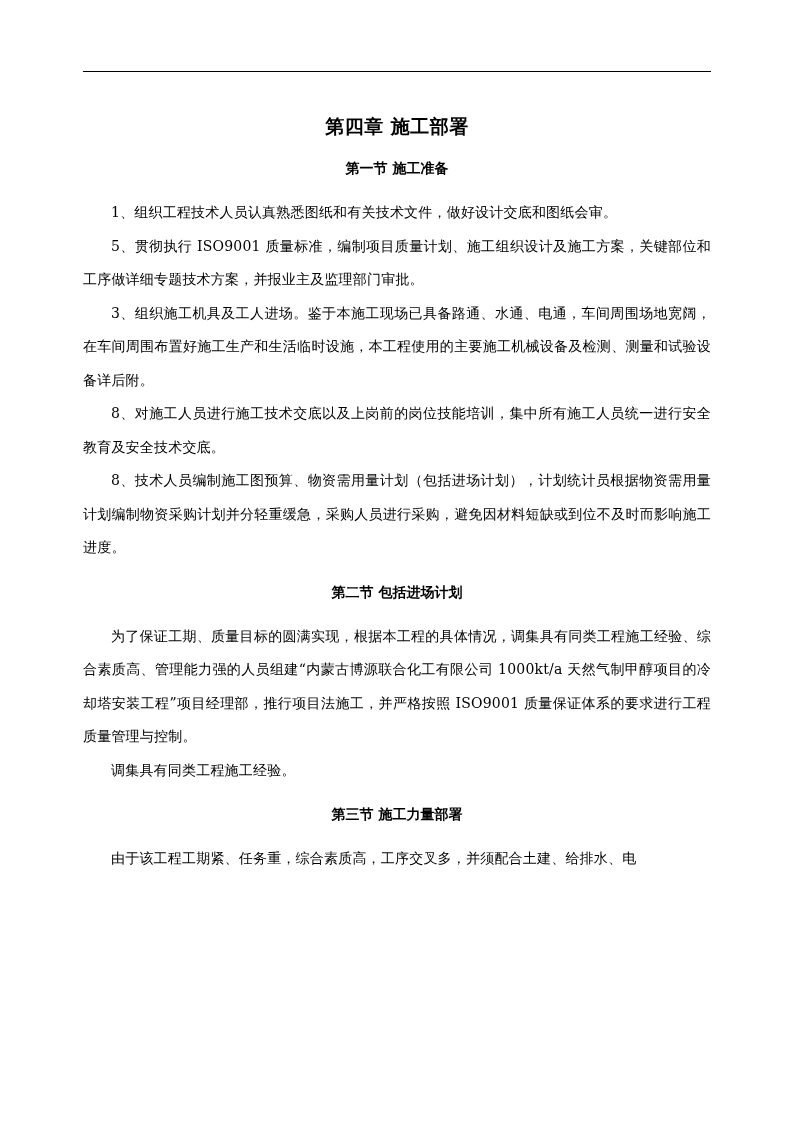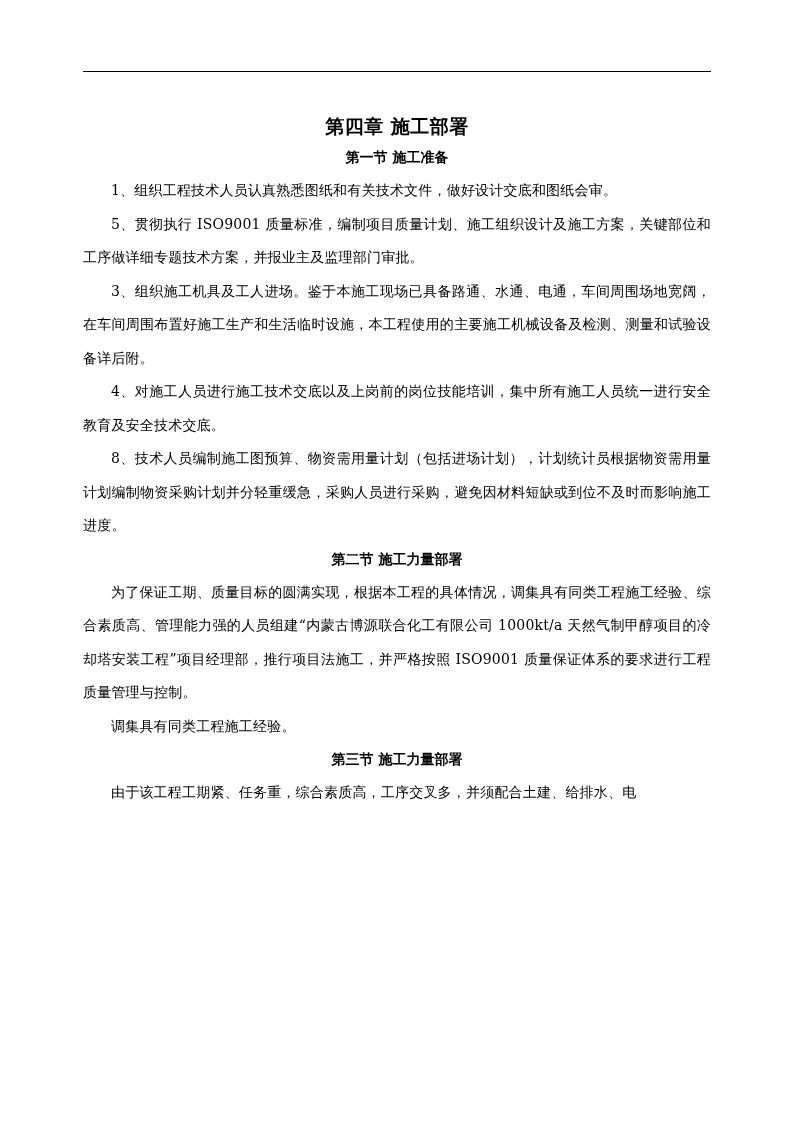--- a/index.html
+++ b/index.html
@@ -36,21 +36,21 @@
       line-height: 30px;
       height: 30px;
       margin: 0;
       letter-spacing: 0.5px;
     }
     .section-title {
       text-align: center;
       font-size: 14px;
       line-height: 33px;
       height: 33px;
-      margin: 0;
+      margin: 11px;
     }
     .para {
       font-size: 14px;
       line-height: 33.5px;
       text-indent: 28px;
       text-align: justify;
       margin: 0;
       letter-spacing: 0.2px;
     }
   </style>
@@ -59,22 +59,22 @@
 
 <div class="header-rule"></div>
 
 <div class="content">
   <h1 class="chapter-title">第四章  施工部署</h1>
 
   <h2 class="section-title">第一节  施工准备</h2>
   <p class="para">1、组织工程技术人员认真熟悉图纸和有关技术文件，做好设计交底和图纸会审。</p>
   <p class="para">5、贯彻执行 ISO9001 质量标准，编制项目质量计划、施工组织设计及施工方案，关键部位和工序做详细专题技术方案，并报业主及监理部门审批。</p>
   <p class="para">3、组织施工机具及工人进场。鉴于本施工现场已具备路通、水通、电通，车间周围场地宽阔，在车间周围布置好施工生产和生活临时设施，本工程使用的主要施工机械设备及检测、测量和试验设备详后附。</p>
-  <p class="para">4、对施工人员进行施工技术交底以及上岗前的岗位技能培训，集中所有施工人员统一进行安全教育及安全技术交底。</p>
+  <p class="para">8、对施工人员进行施工技术交底以及上岗前的岗位技能培训，集中所有施工人员统一进行安全教育及安全技术交底。</p>
   <p class="para">8、技术人员编制施工图预算、物资需用量计划（包括进场计划），计划统计员根据物资需用量计划编制物资采购计划并分轻重缓急，采购人员进行采购，避免因材料短缺或到位不及时而影响施工进度。</p>
 
-  <h2 class="section-title">第二节  施工力量部署</h2>
+  <h2 class="section-title">第二节  包括进场计划</h2>
   <p class="para">为了保证工期、质量目标的圆满实现，根据本工程的具体情况，调集具有同类工程施工经验、综合素质高、管理能力强的人员组建“内蒙古博源联合化工有限公司 1000kt/a 天然气制甲醇项目的冷却塔安装工程”项目经理部，推行项目法施工，并严格按照 ISO9001 质量保证体系的要求进行工程质量管理与控制。</p>
   <p class="para">调集具有同类工程施工经验。</p>
 
   <h2 class="section-title">第三节  施工力量部署</h2>
   <p class="para">由于该工程工期紧、任务重，综合素质高，工序交叉多，并须配合土建、给排水、电</p>
 </div>
 
 </body></html>

